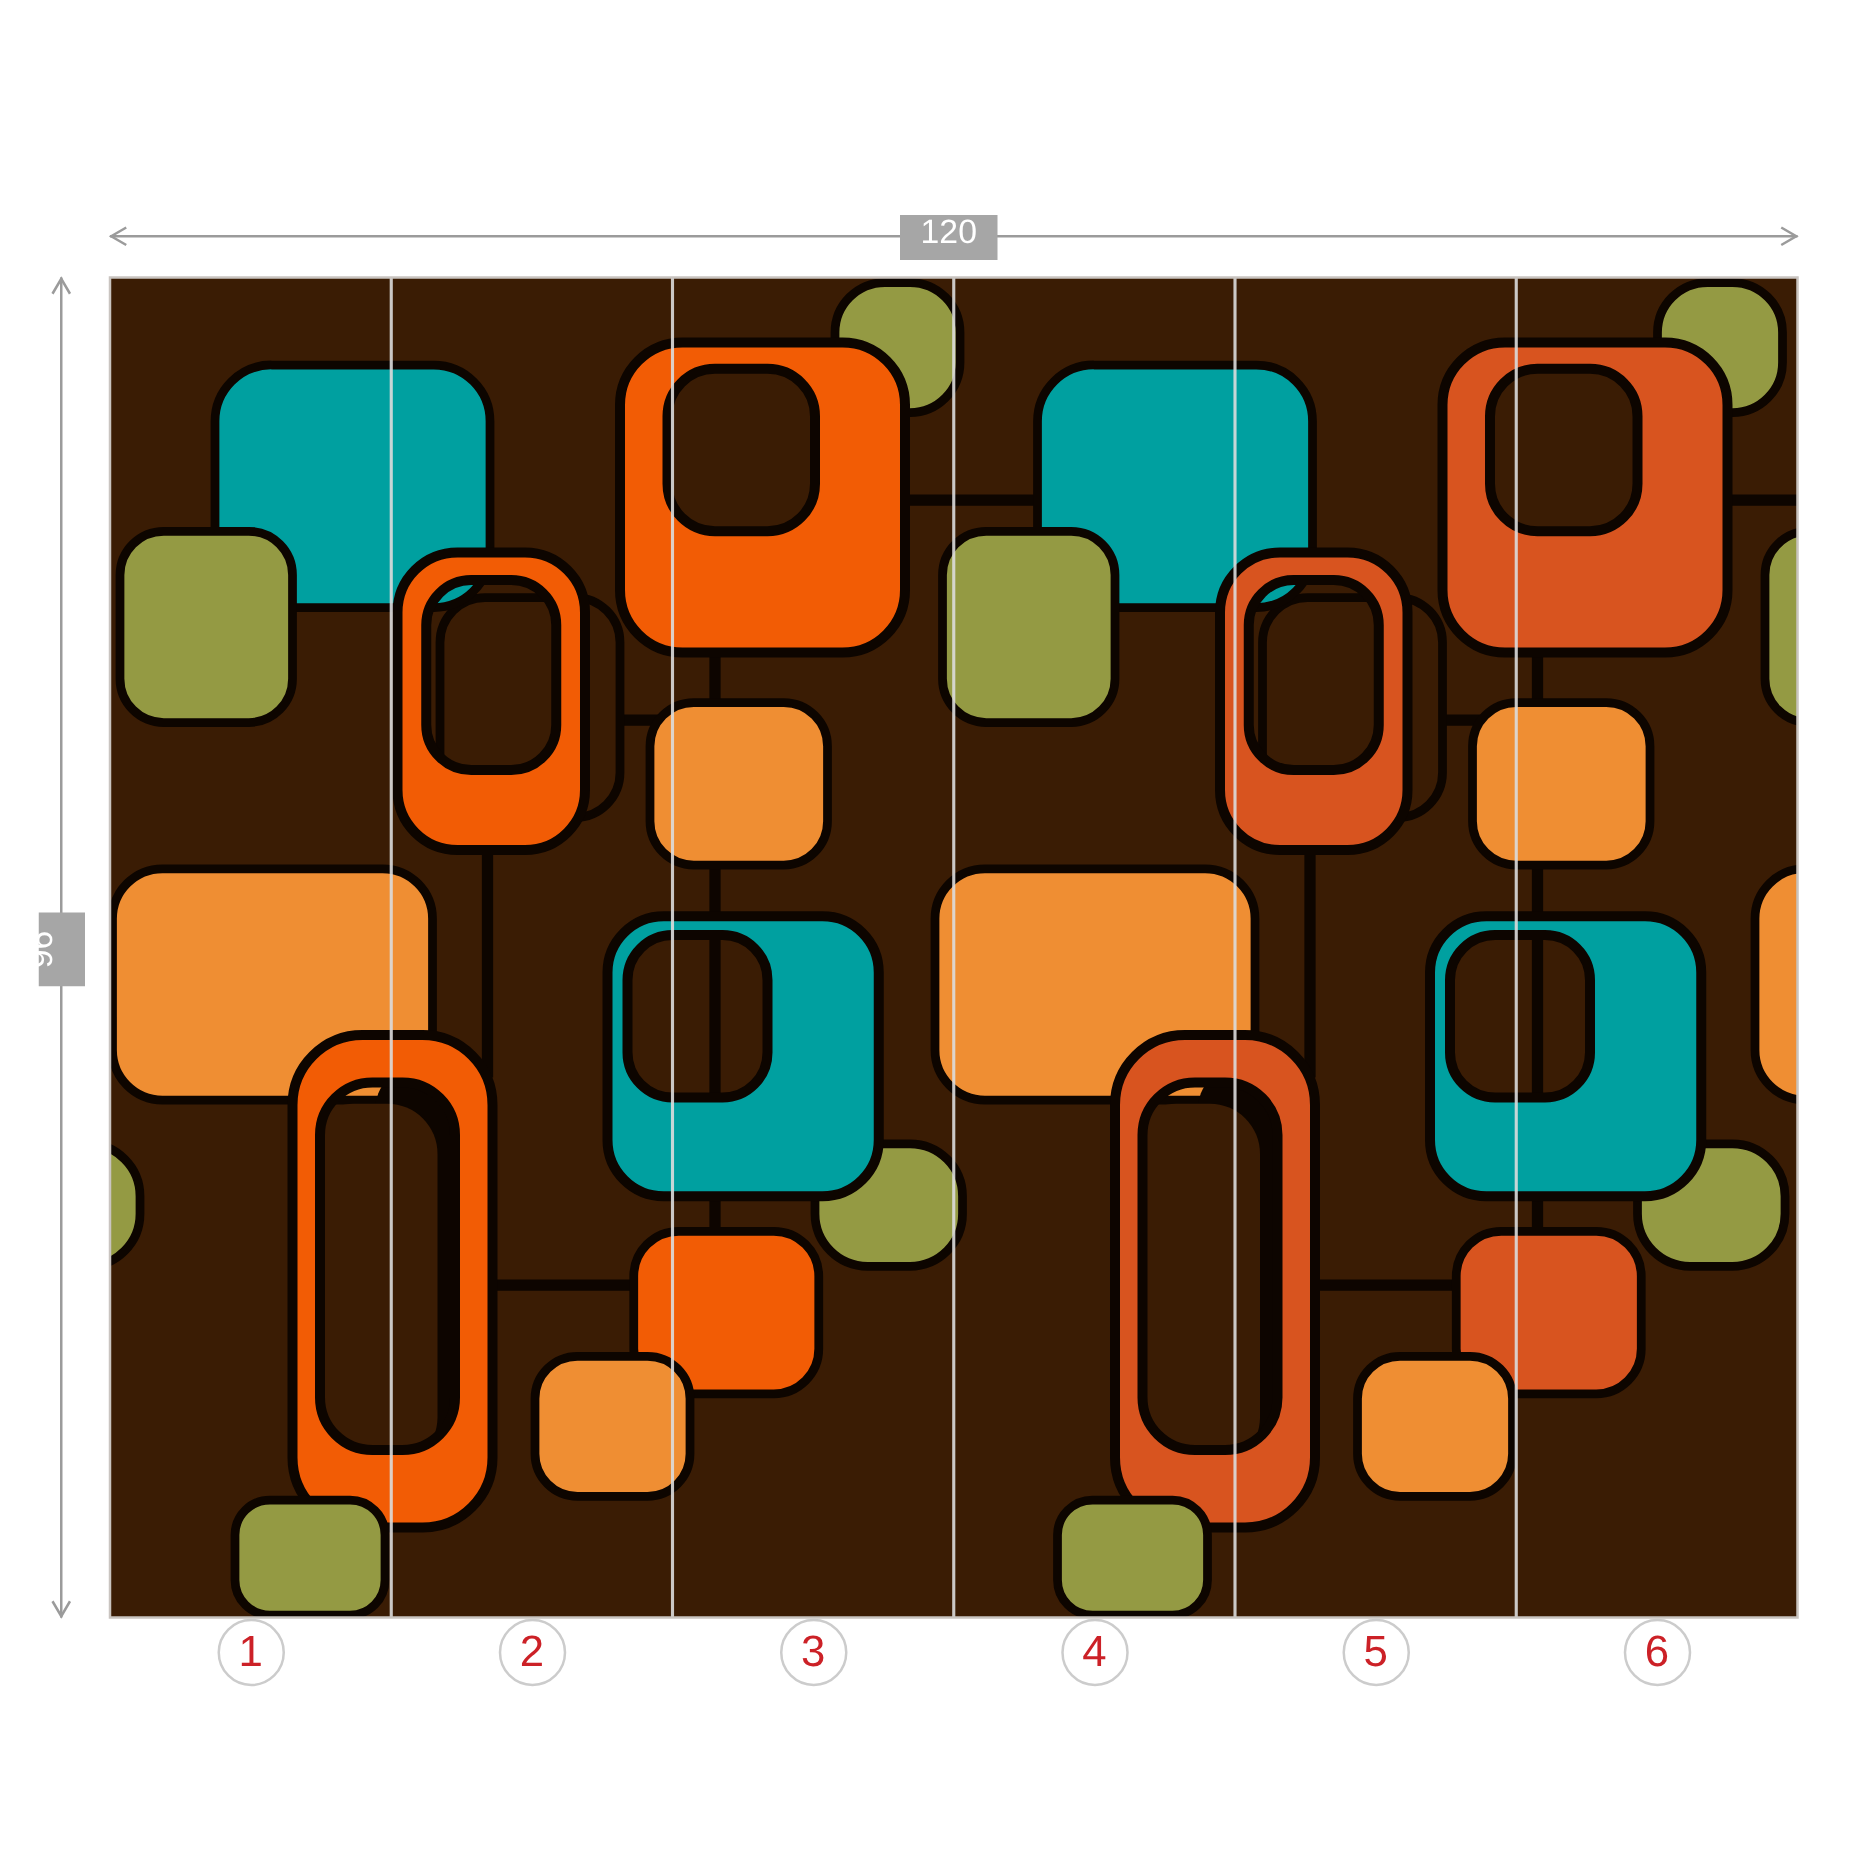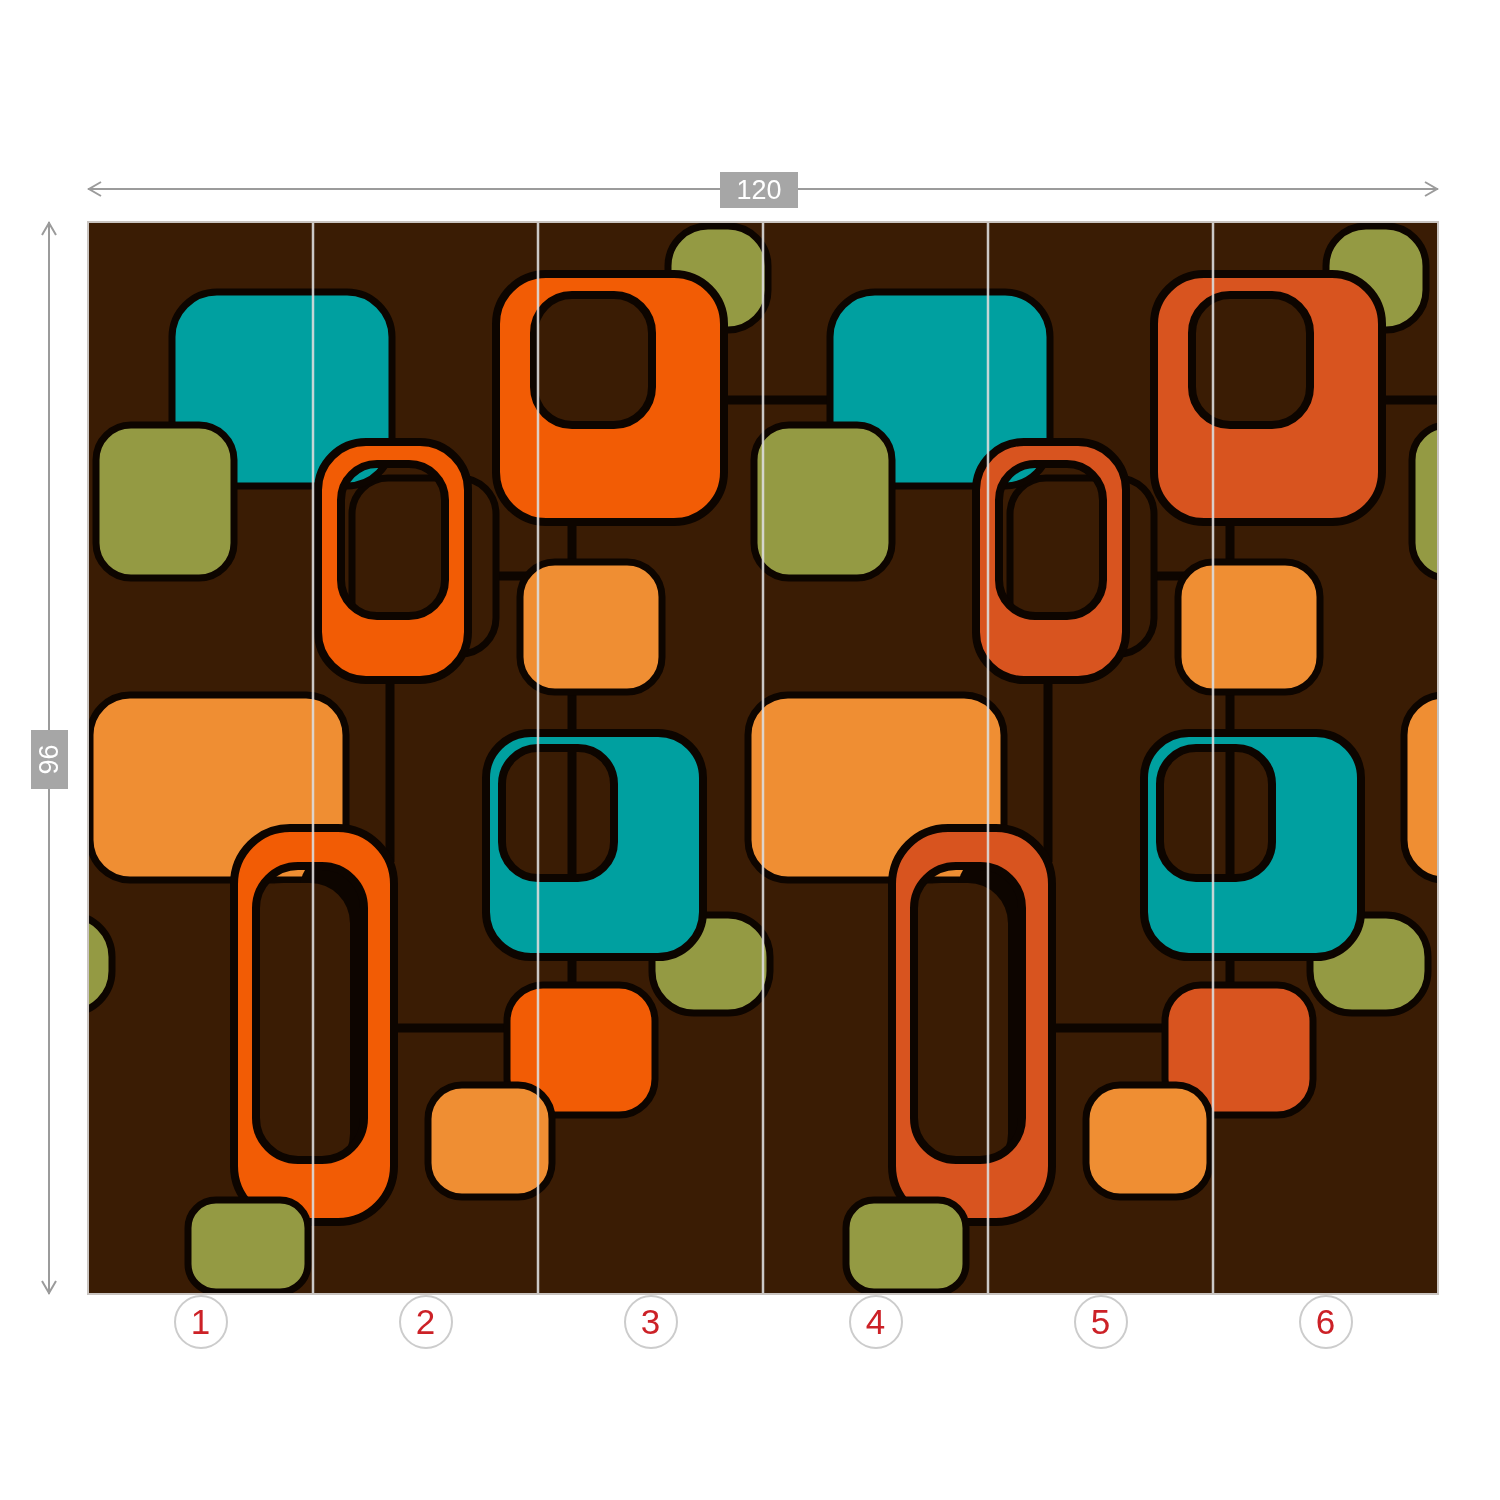--- a/index.html
+++ b/index.html
@@ -1,19 +1,19 @@
 <!DOCTYPE html>
 <html><head>
 <meta charset="utf-8">
 <style>
   html,body{margin:0;padding:0;background:#ffffff;}
   .stage{position:relative;width:1500px;height:1500px;background:#ffffff;
          font-family:"Liberation Sans",sans-serif;overflow:hidden;}
   svg.art{position:absolute;left:0;top:0;}
-  .dim-label{position:absolute;display:flex;align-items:center;justify-content:center;
+  .dim-label{position:absolute;display:flex;justify-content:center;
              color:#fff;font-size:27px;line-height:1;}
   .dim-label-h{left:720px;top:172px;width:78px;height:36px;}
   .dim-label-v{left:31px;top:730px;width:37px;height:59px;}
   .dim-label-v .rot{transform:rotate(-90deg);white-space:nowrap;}
   .badge{position:absolute;width:54px;height:54px;border-radius:50%;background:#ffffff;
          box-sizing:border-box;display:flex;align-items:center;justify-content:center;
          font-size:35px;transform:translate(-50%,-50%);}
 </style>
 </head>
 <body>

